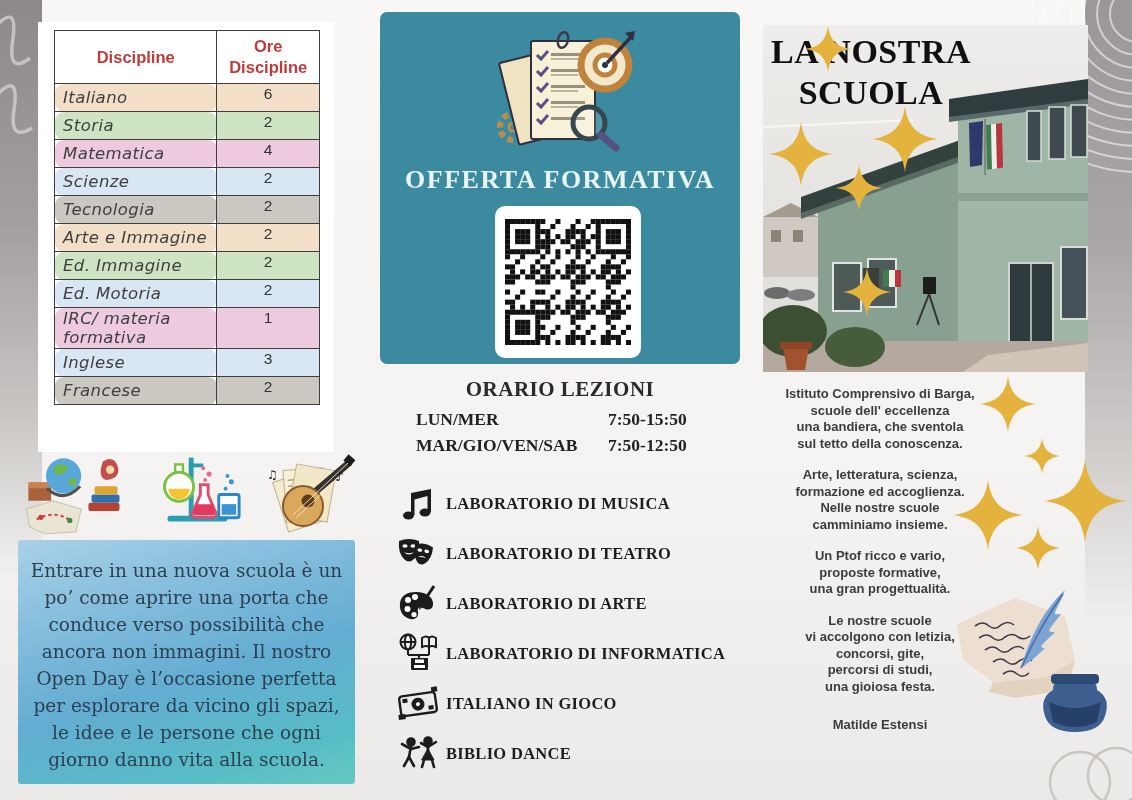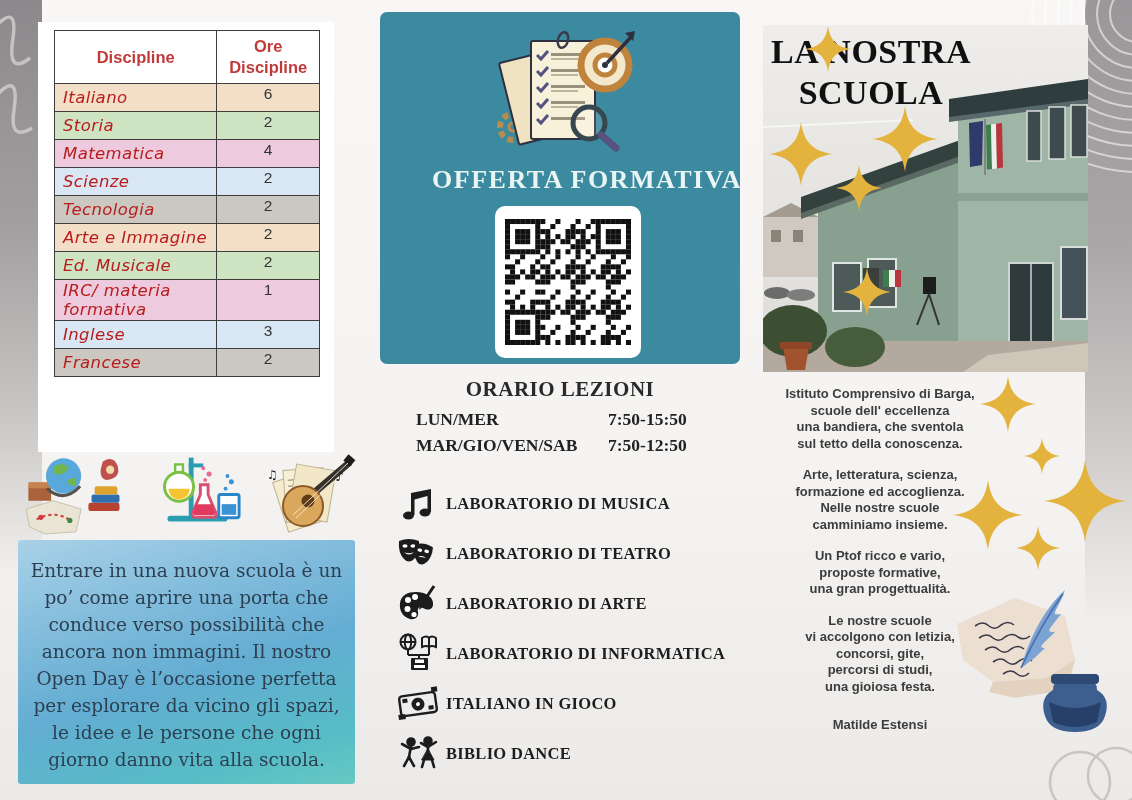--- a/index.html
+++ b/index.html
@@ -14,37 +14,37 @@
   svg{display:block}
   .abs{position:absolute;}
 
   
   .table-panel{position:absolute;left:38px;top:22px;width:296px;height:430px;background:#ffffff;}
   table.subjects{position:absolute;left:16px;top:8px;border-collapse:collapse;width:266px;}
   table.subjects th,table.subjects td{border:1.5px solid #3e3e3e;}
   table.subjects th{height:52px;background:#fff;color:#c13a3a;
       font:bold 16.5px "Liberation Sans",sans-serif;line-height:1.25;padding:0 4px;}
   table.subjects td{height:25px;padding:1px 8px;}
-  td.subj{width:152px;font:italic 16.5px "DejaVu Sans",sans-serif;color:#b91c1c;letter-spacing:.4px;}
+  td.subj{width:152px;font:italic 16.5px "DejaVu Sans",sans-serif;color:#404040;letter-spacing:.4px;border-radius:9px;}
   td.hrs{width:88px;text-align:center;font:15.5px "Liberation Sans",sans-serif;color:#333;vertical-align:top;padding-top:4px;}
   .row-peach td{background:#f3dfc7}.row-green td{background:#cfe4c2}
   .row-blue td{background:#d9e7f4}.row-pink td{background:#edcade}.row-gray td{background:#cbc8c2}
 
   .icons-row{position:absolute;left:22px;top:448px;width:334px;height:90px;
      display:flex;justify-content:space-between;align-items:center;}
 
   .openday{position:absolute;left:18px;top:540px;width:337px;height:244px;box-sizing:border-box;
      border-radius:3px;padding:17px 8px;text-align:center;
      background:linear-gradient(163deg,#a9d1e8 0%,#7cb9da 34%,#63add2 55%,#57bcc6 84%,#67c9c3 100%);
      font:18.5px/1.46 "DejaVu Serif",serif;color:#2d4052;}
 
   
   .teal-card{position:absolute;left:380px;top:12px;width:360px;height:352px;background:#3b8aa0;border-radius:7px;}
   .offer-title{position:absolute;left:0;top:153px;width:100%;text-align:center;
-     font:bold 26px "Liberation Serif",serif;color:#e9f5f5;letter-spacing:1.5px;padding-left:27px;}
+     font:bold 26px "Liberation Serif",serif;color:#e9f5f5;letter-spacing:1.5px;}
   .qr-box{position:absolute;left:115px;top:194px;width:146px;height:152px;background:#fff;border-radius:10px;
      display:flex;align-items:center;justify-content:center;}
   .qr-box svg{fill:#111;}
 
   .orario{position:absolute;left:380px;top:377px;width:360px;}
   .orario-title{text-align:center;font:bold 21px "Liberation Serif",serif;color:#2a2a2a;letter-spacing:.5px;}
   .sched{width:288px;margin:7px auto 0;}
   .sched-row{display:flex;justify-content:space-between;margin-top:5px;
      font:bold 17.5px "Liberation Serif",serif;color:#222;align-items:center;}
   .sched-time{width:96px;text-align:left;}
@@ -130,21 +130,25 @@
           </tr>
         <tr class="row-gray">
             <td class="subj">Tecnologia</td>
             <td class="hrs">2</td>
           </tr>
         <tr class="row-peach">
             <td class="subj">Arte e Immagine</td>
             <td class="hrs">2</td>
           </tr>
         <tr class="row-green">
-            <td class="subj">Ed. Musicale</td>
+            <td class="subj">Ed. Immagine</td>
+            <td class="hrs">2</td>
+          </tr>
+        <tr class="row-blue">
+            <td class="subj">Ed. Motoria</td>
             <td class="hrs">2</td>
           </tr>
         <tr class="row-pink">
             <td class="subj">IRC/ materia formativa</td>
             <td class="hrs">1</td>
           </tr>
         <tr class="row-blue">
             <td class="subj">Inglese</td>
             <td class="hrs">3</td>
           </tr>

